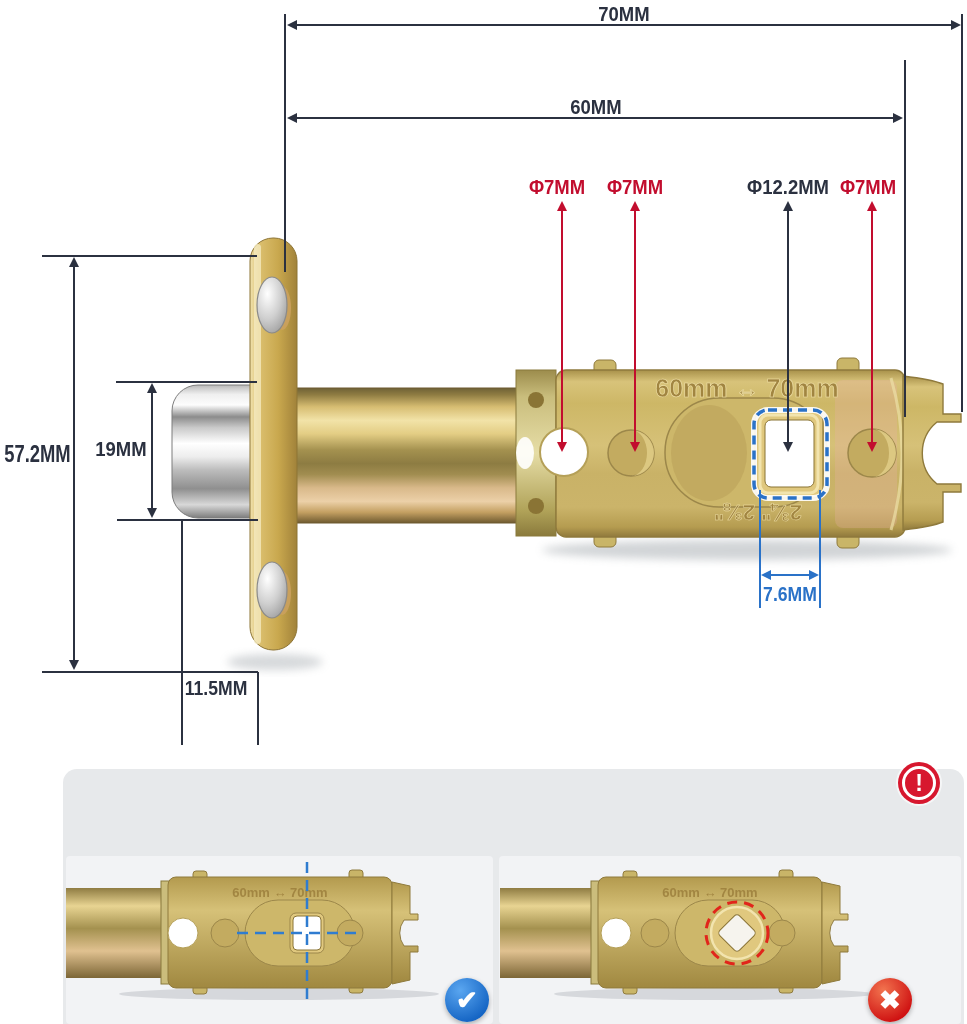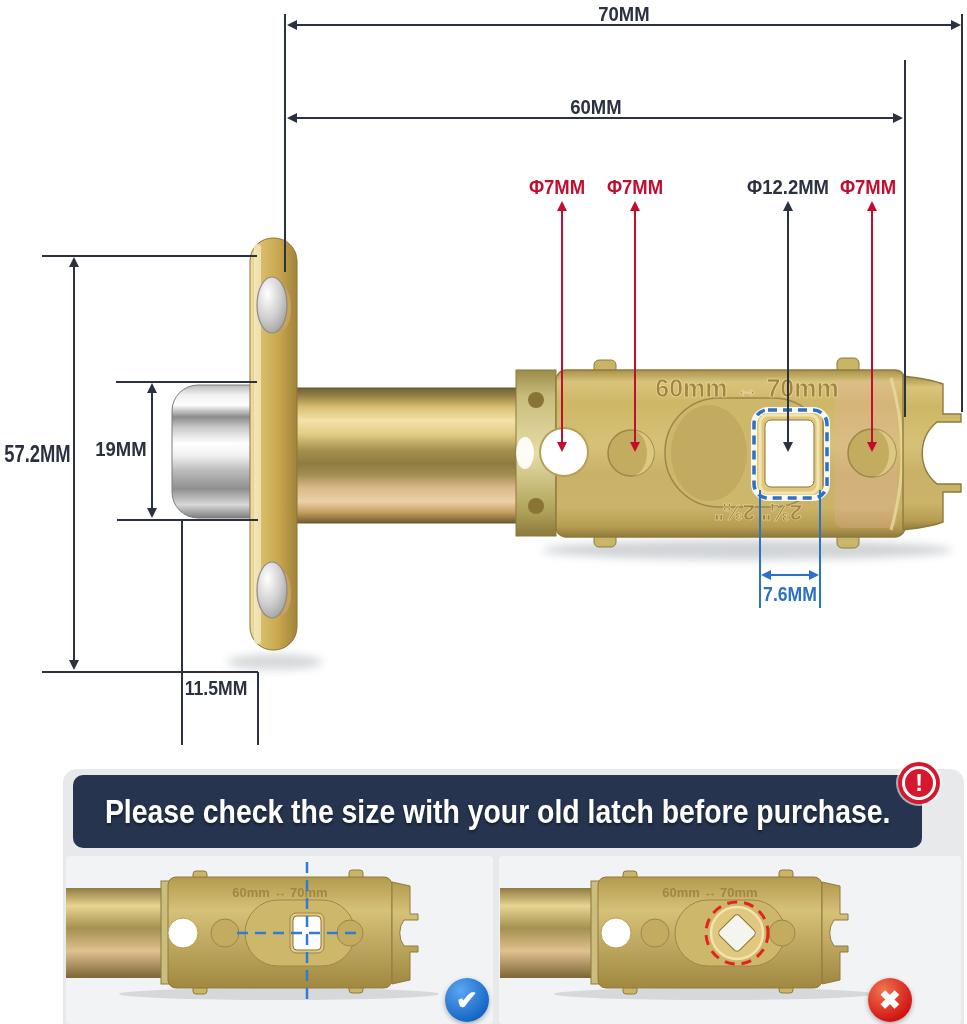--- a/index.html
+++ b/index.html
@@ -206,23 +206,20 @@
 
   <div class="vl blu" style="left:759px;top:490px;height:118px;"></div>
   <div class="vl blu" style="left:819px;top:490px;height:118px;"></div>
   <div class="hl blu" style="left:770px;top:574px;width:40px;"></div>
   <div class="ah ah-l blu" style="left:761px;top:570px;"></div>
   <div class="ah ah-r blu" style="left:809px;top:570px;"></div>
   <div class="dim blu" style="left:748px;top:583px;width:84px;font-size:20px;">7.6MM</div>
 
   <div class="notice-box"></div>
 
-  <div class="banner">
-    <div class="banner-text">Please check the size with your old latch before purchase.</div>
-  </div>
 
   <div class="alert">
     <div class="ring"></div>
     <div class="bang">!</div>
   </div>
 
   <div class="panel" style="left:66px;width:427px;"></div>
   <svg style="left:66px;top:856px;" width="427" height="168" viewBox="0 0 427 168">
     <defs>
       <linearGradient id="m1c" x1="0" y1="0" x2="0" y2="1">

